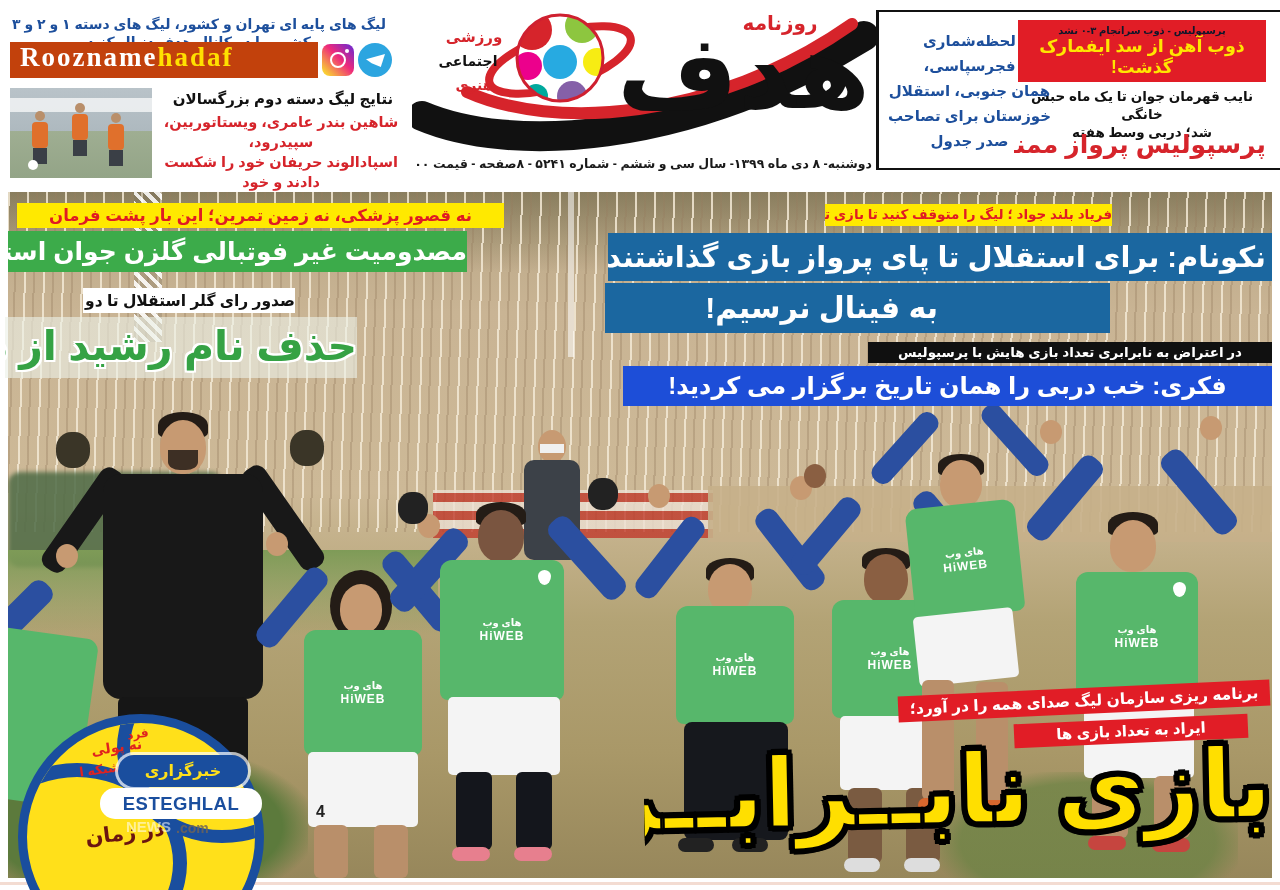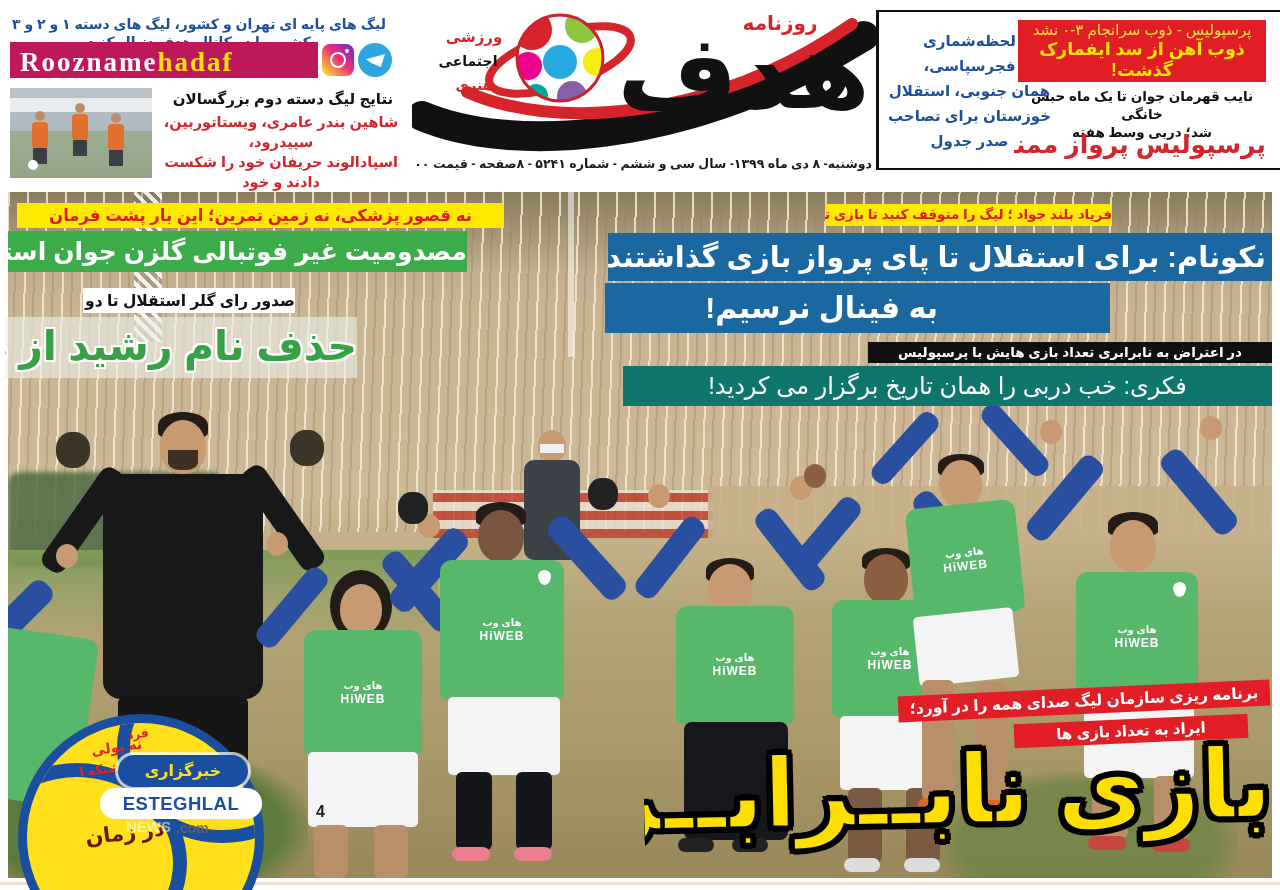--- a/index.html
+++ b/index.html
@@ -5,21 +5,21 @@
   html,body{margin:0;padding:0}
   body{width:1280px;height:890px;position:relative;background:#fff;overflow:hidden;
        font-family:"Liberation Sans","DejaVu Sans",sans-serif;}
   .abs{position:absolute}
   .rtl{direction:rtl}
   .c{text-align:center}
   .nw{white-space:nowrap;overflow:hidden}
 
   
   .slogan{left:6px;top:15px;width:386px;color:#1d4f9c;font-weight:bold;font-size:14px;line-height:18px}
-  .socialbar{left:10px;top:42px;width:308px;height:36px;background:#be185d;display:flex;align-items:flex-end;padding-left:10px;box-sizing:border-box}
+  .socialbar{left:10px;top:42px;width:308px;height:36px;background:#c2410c;display:flex;align-items:flex-start;padding-left:10px;box-sizing:border-box}
   .brand{font-family:"Liberation Serif","DejaVu Serif",serif;font-weight:bold;font-size:27px;letter-spacing:2px}
   .brand-w{color:#fff}.brand-y{color:#ffe100}
   .ig{left:322px;top:44px;width:32px;height:32px;border-radius:8px;background:linear-gradient(45deg,#f9ce34 10%,#ee2a7b 55%,#6228d7)}
   .ig::before{content:"";position:absolute;left:8px;top:8px;width:12px;height:12px;border:2.5px solid #fff;border-radius:50%}
   .ig::after{content:"";position:absolute;right:5px;top:5px;width:4px;height:4px;background:#fff;border-radius:50%}
   .tg{left:358px;top:43px;width:34px;height:34px;border-radius:50%;background:#2ca5e0}
   .tg::before{content:"";position:absolute;left:8px;top:11px;width:19px;height:13px;background:#fff;clip-path:polygon(0 40%,100% 0,78% 100%,30% 72%)}
   .miniphoto{left:10px;top:88px;width:142px;height:90px;background:linear-gradient(180deg,#b9c3c9 0,#aeb9bf 48%,#9fae92 48%,#93a487 100%);overflow:hidden}
   .miniwall{position:absolute;left:0;top:10px;width:142px;height:14px;background:rgba(255,255,255,.7)}
   .mp{position:absolute;width:16px;height:26px;background:#e0702c;border-radius:4px}
@@ -31,21 +31,21 @@
 
   
   .masthead{left:412px;top:4px;width:464px;height:150px}
   .dateline{left:416px;top:156px;width:456px;color:#1a1a1a;font-weight:bold;font-size:12.5px}
 
   
   .rbox{left:876px;top:10px;width:444px;height:160px;border:2px solid #111;background:#fff;box-sizing:border-box}
   .rbox-left{position:absolute;right:258px;left:0;top:0;bottom:0;border-left:1.5px solid #111;
              display:flex;flex-direction:column;justify-content:center;color:#1d4f9c;font-weight:bold;font-size:15px;line-height:25px;text-align:center}
   .redbanner{position:absolute;left:140px;top:8px;width:248px;height:62px;background:#e11d26;display:flex;flex-direction:column;justify-content:center;text-align:center}
-  .redbanner .l1{color:#fde047;font-weight:normal;font-size:15px}
+  .redbanner .l1{color:#0f172a;font-weight:bold;font-size:10px}
   .redbanner .l2{color:#ffe600;font-weight:bold;font-size:17.5px}
   .rsub{position:absolute;left:140px;top:76px;width:248px;color:#111;font-weight:bold;font-size:13.5px;line-height:18px;text-align:center}
   .rhead{position:absolute;left:136px;top:118px;width:252px;color:#d6242b;font-weight:bold;font-size:25px;text-align:center}
 
   
   #photo{left:8px;top:192px;width:1264px;height:686px;overflow:hidden;
     background:linear-gradient(180deg,#b7a584 0,#c9b494 120px,#cdb997 300px,#b3a375 430px,#a99868 560px,#97875b 686px)}
   .trees{position:absolute;left:0;top:0;width:1264px;height:340px;
     background:repeating-linear-gradient(92deg,rgba(243,233,213,.85) 0 2px,rgba(243,233,213,0) 2px 9px,rgba(150,125,95,.35) 9px 11px,rgba(243,233,213,0) 11px 19px),
                linear-gradient(180deg,rgba(92,86,56,.5) 0,rgba(92,86,56,0) 80px)}
@@ -77,21 +77,21 @@
   .bar{box-sizing:border-box;z-index:9}
   .yk-l{left:17px;top:203px;width:487px;height:25px;background:#ffe900;color:#e01b23;font-weight:bold;font-size:16.5px;line-height:25px}
   .gb-l{left:8px;top:231px;width:459px;height:41px;background:#3cab4a;color:#fff;font-weight:bold;font-size:25px;line-height:41px}
   .wk-l{left:83px;top:288px;width:212px;height:25px;background:#fff;color:#111;font-weight:bold;font-size:15.5px;line-height:25px}
   .big-l{left:5px;top:317px;width:352px;height:61px;background:rgba(235,241,230,.62);font-weight:bold;font-size:41px;line-height:58px}
   .ow{color:#35a244;text-shadow:2px 2px 0 #fff,-2px 2px 0 #fff,2px -2px 0 #fff,-2px -2px 0 #fff,0 2px 0 #fff,0 -2px 0 #fff,2px 0 0 #fff,-2px 0 0 #fff}
   .yk-r{left:825px;top:204px;width:287px;height:22px;background:#ffe900;color:#e01b23;font-weight:bold;font-size:13.5px;line-height:22px}
   .bl1{left:608px;top:233px;width:664px;height:48px;background:#1b67a0;color:#fff;font-weight:bold;font-size:29px;line-height:48px;padding:0 6px}
   .bl2{left:605px;top:283px;width:505px;height:50px;background:#1b67a0;color:#fff;font-weight:bold;font-size:30px;line-height:50px;padding-right:172px;text-align:right}
   .bk-r{left:868px;top:342px;width:404px;height:21px;background:#101010;color:#fff;font-weight:bold;font-size:13.5px;line-height:21px}
-  .gb-r{left:623px;top:366px;width:649px;height:40px;background:#0f766e;color:#fff;font-weight:normal;font-size:24px;line-height:40px}
+  .gb-r{left:623px;top:366px;width:649px;height:40px;background:#1d4ed8;color:#fff;font-weight:bold;font-size:24px;line-height:40px}
 
   
   .rk1{left:898px;top:688px;width:372px;height:26px;background:#e11d26;color:#fff;font-weight:bold;font-size:15.5px;line-height:26px;transform:rotate(-2.6deg);z-index:10}
   .rk2{left:1014px;top:719px;width:234px;height:24px;background:#e11d26;color:#fff;font-weight:bold;font-size:15px;line-height:24px;transform:rotate(-2.6deg);z-index:10}
   .bigtitle{left:644px;top:706px;width:628px;height:176px;z-index:9;transform:rotate(-1.2deg);
     color:#ffdf00;font-weight:bold;font-size:96px;line-height:168px;text-align:center;
     -webkit-text-stroke:2.5px #000;
     text-shadow:4px 4px 0 #000,-4px 4px 0 #000,4px -4px 0 #000,-4px -4px 0 #000,0 5px 0 #000,0 -5px 0 #000,5px 0 0 #000,-5px 0 0 #000}
 
   

